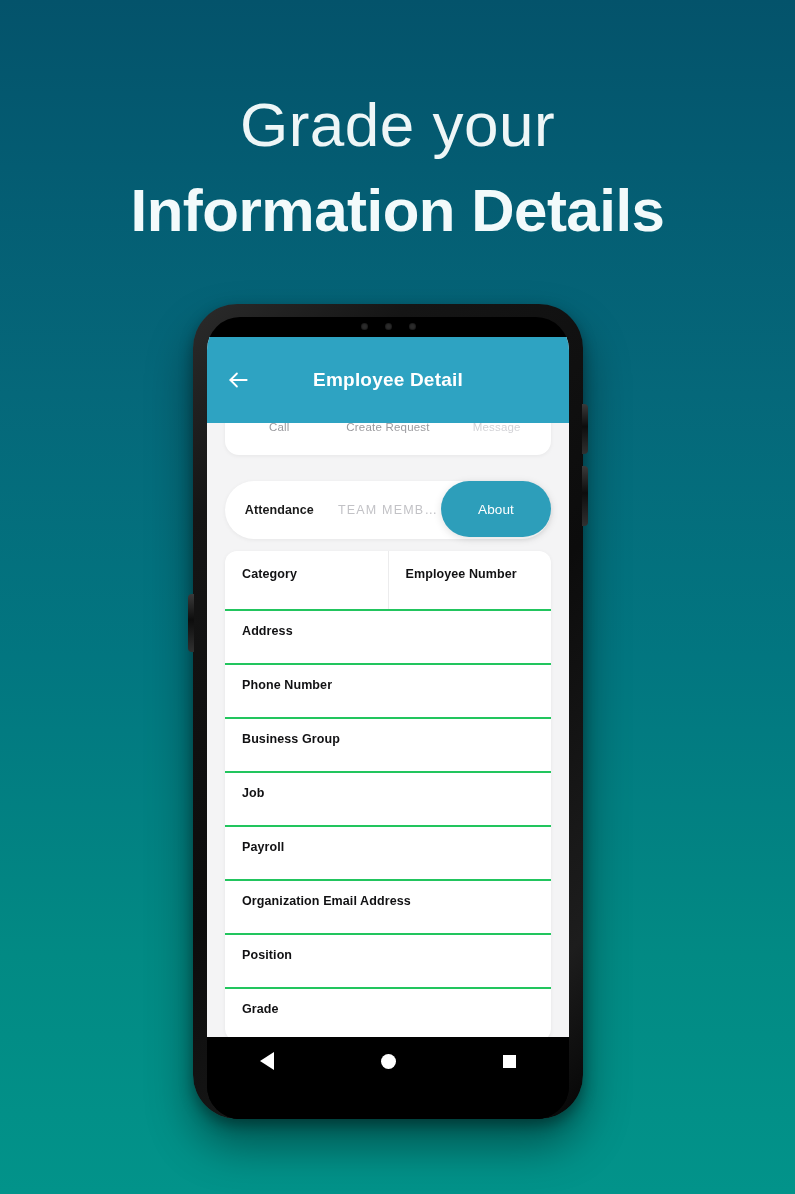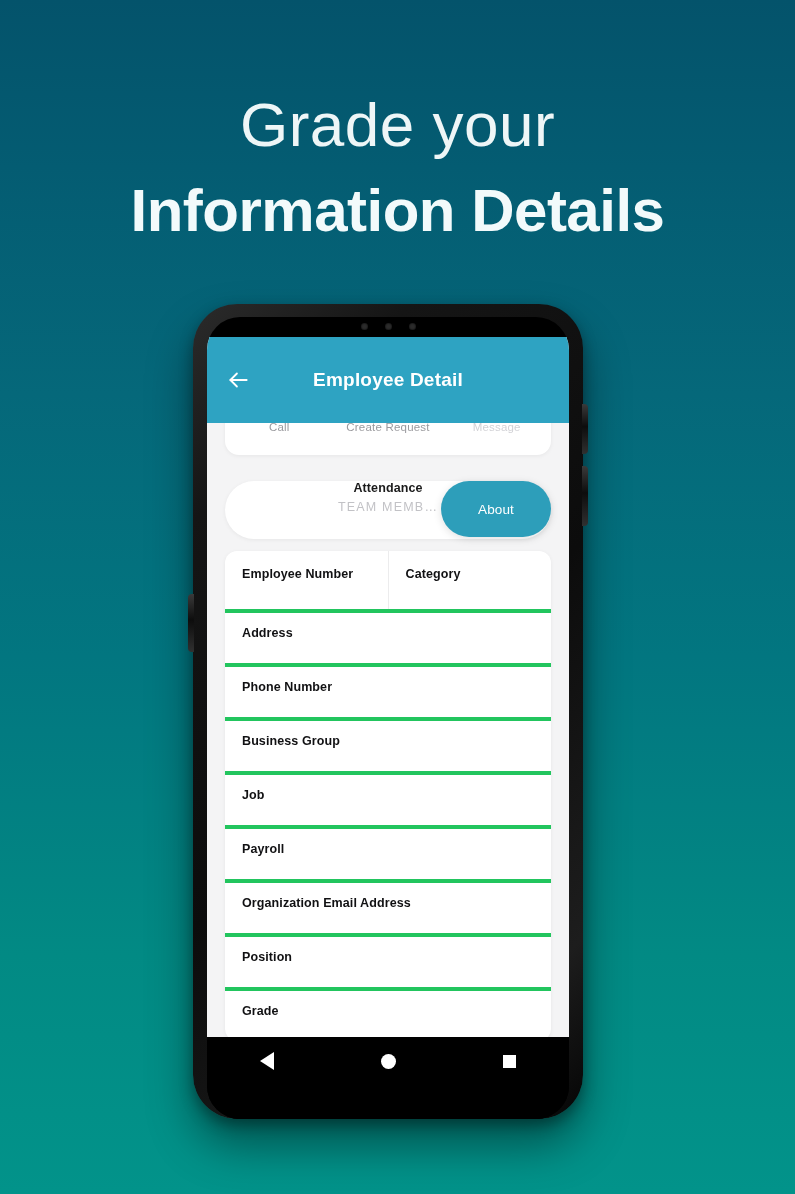--- a/index.html
+++ b/index.html
@@ -170,21 +170,20 @@
   
   .tabbar {
     margin: 10px 18px 0 18px;
     background: #ffffff;
     border-radius: 30px;
     height: 58px;
     display: flex;
     align-items: center;
     position: relative;
     box-shadow: 0 1px 4px rgba(0,0,0,0.06);
-    flex-direction: column;
   }
   .tab {
     flex: 1;
     text-align: center;
     font-size: 12.5px;
     font-weight: 700;
     color: #1b1b1b;
     letter-spacing: .1px;
   }
   .tab.inactive {
@@ -213,21 +212,21 @@
   .detail-card {
     margin: 12px 18px 0 18px;
     background: #ffffff;
     border-radius: 12px;
     overflow: hidden;
     box-shadow: 0 1px 4px rgba(0,0,0,0.06);
   }
   .row {
     height: 54px;
     padding: 13px 17px 0 17px;
-    border-top: 4px solid #22c55e;
+    border-top: 2px solid #22c55e;
   }
   .row:first-child { border-top: none; }
   .row.split {
     display: flex;
     padding: 0;
     height: 58px;
   }
   .row.split .cell {
     flex: 1;
     padding: 16px 0 0 17px;
@@ -338,25 +337,25 @@
           <div class="tab">Attendance</div>
           <div class="tab inactive">TEAM MEMB…</div>
           <div class="tab"></div>
           <div class="tab active">About</div>
         </div>
 
         <div class="detail-card">
 
           <div class="row split">
             <div class="cell">
-              <div class="field-label">Employee Number</div>
+              <div class="field-label">Category</div>
               <div class="field-value"></div>
             </div>
             <div class="cell">
-              <div class="field-label">Category</div>
+              <div class="field-label">Employee Number</div>
               <div class="field-value"></div>
             </div>
           </div>
 
           <div class="row">
             <div class="field-label">Address</div>
             <div class="field-value"></div>
           </div>
 
           <div class="row">

